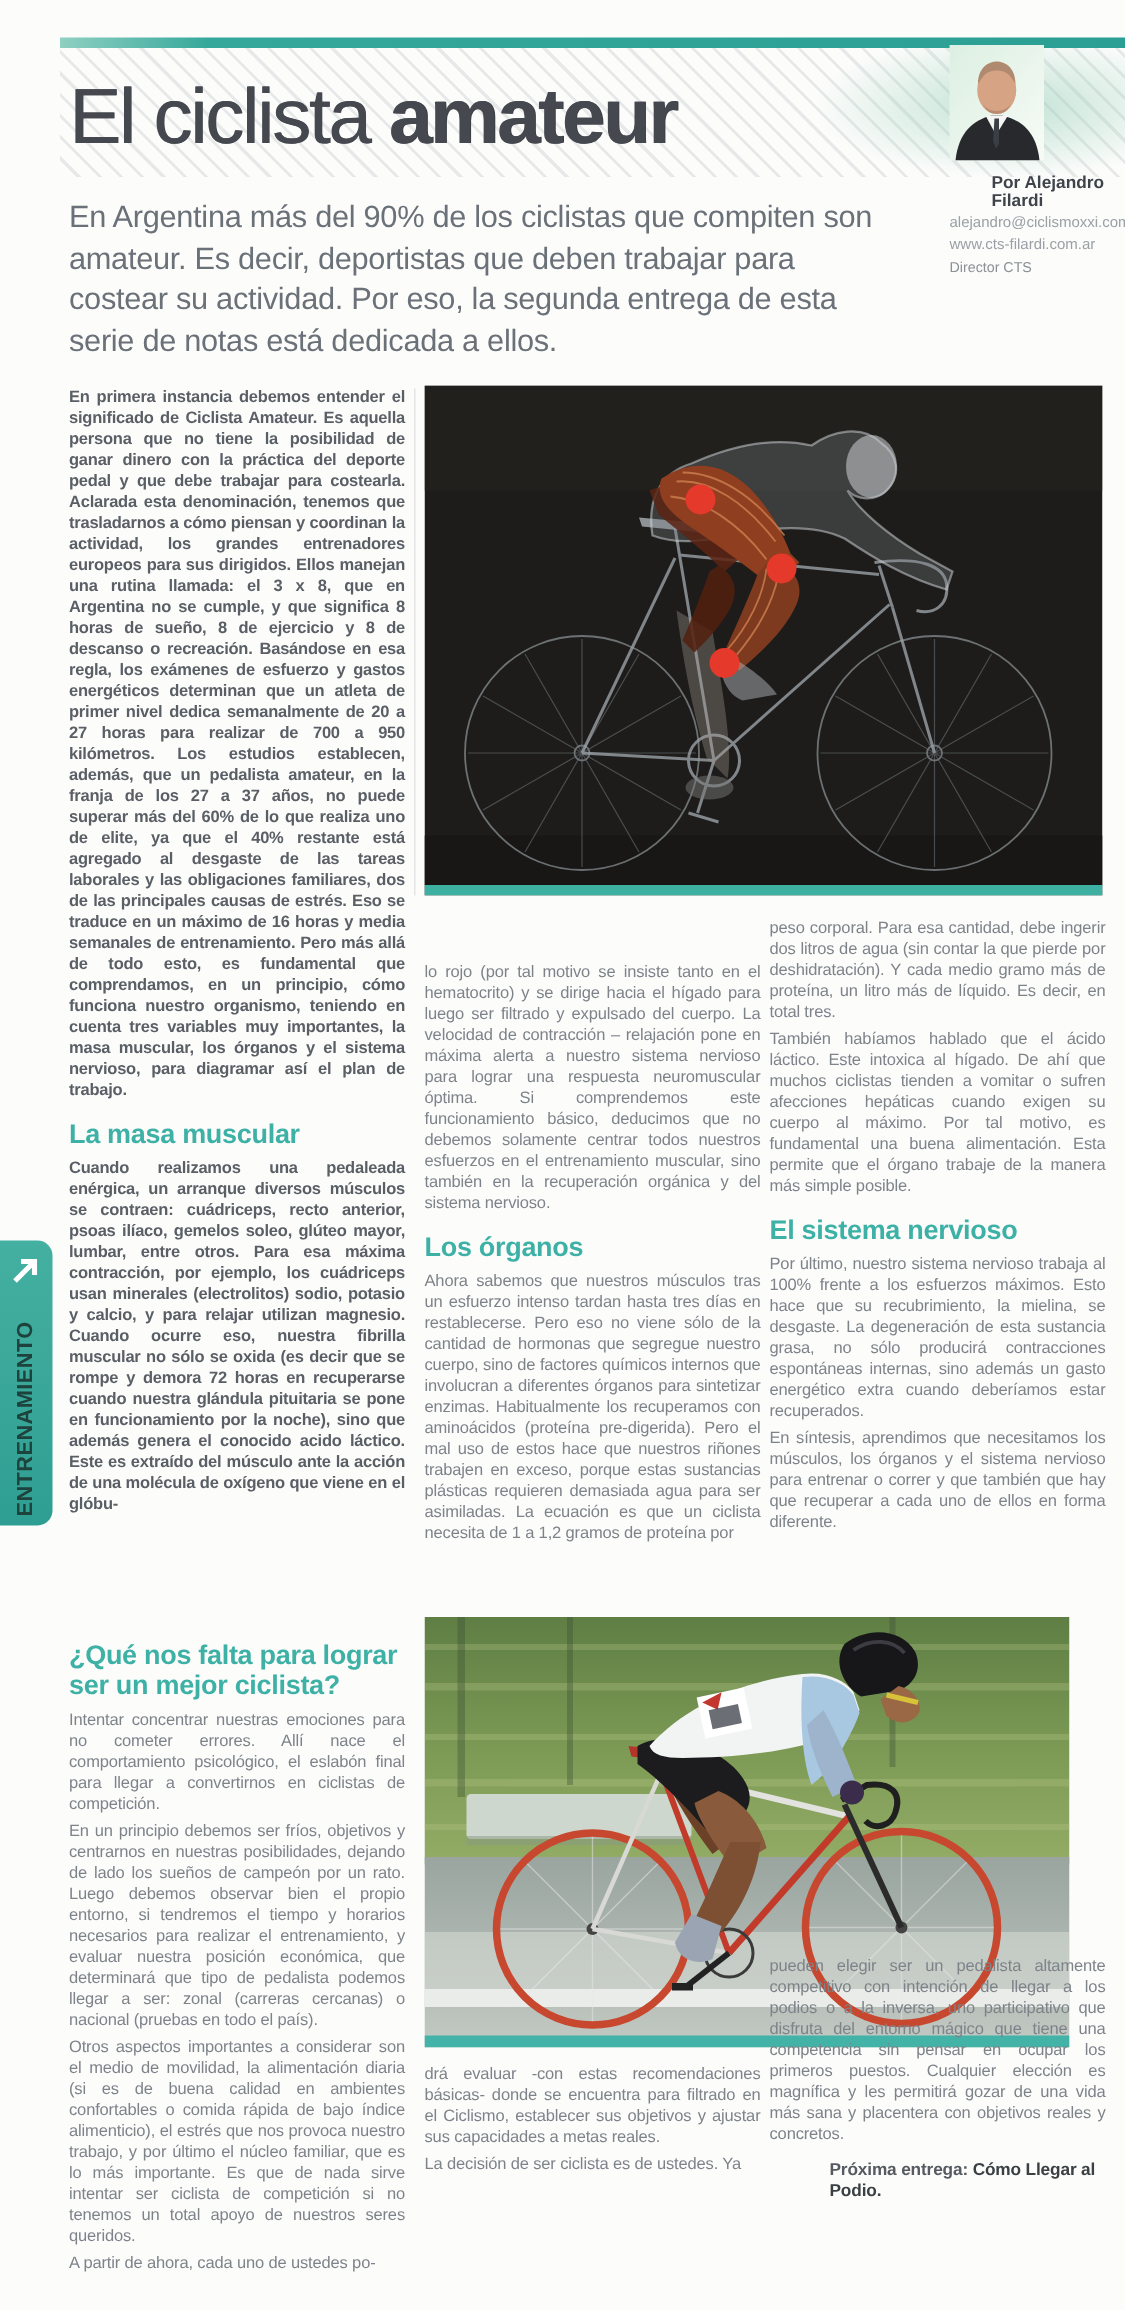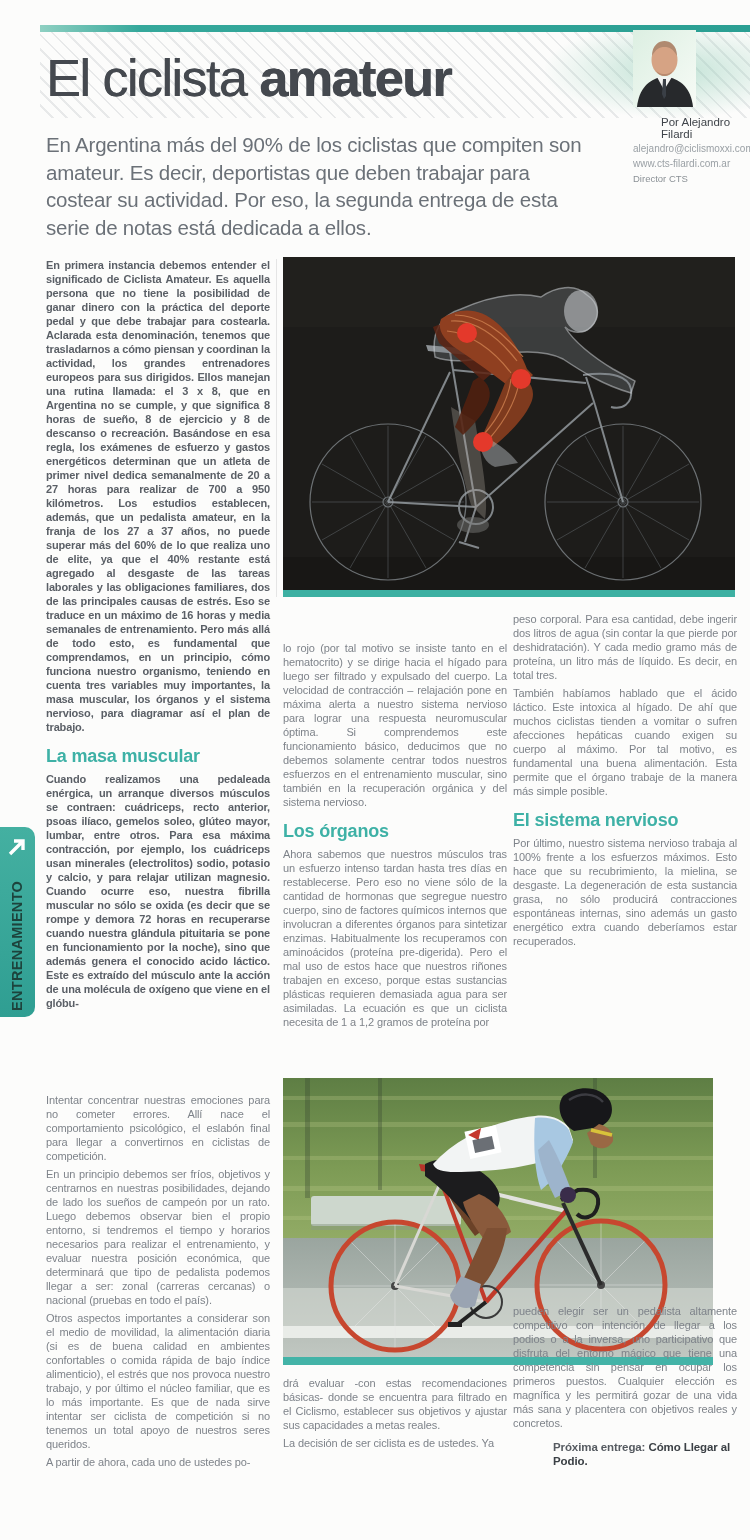--- a/index.html
+++ b/index.html
@@ -16,21 +16,21 @@
   .hatch-tint { position:absolute; left:545px; top:32px; width:205px; height:86px;
     background:radial-gradient(ellipse at 62% 45%, rgba(145,205,182,.55), rgba(145,205,182,0) 72%); }
   .title { position:absolute; left:46px; top:50px; font-size:52px; line-height:56px;
     letter-spacing:-1.5px; color:#45494f; white-space:nowrap; }
   .title .t-reg { font-weight:400; text-shadow:.45px 0 0 #45494f; }
   .title .t-bold { font-weight:700; text-shadow:.6px 0 0 #3c4046; }
   .lead { position:absolute; left:46px; top:131px; width:548px; font-size:20.5px;
     line-height:27.5px; color:#6b7178; letter-spacing:-.2px; }
   .author { position:absolute; left:633px; top:30px; width:115px; }
   .author-photo { width:63px; height:77px; display:block; }
-  .byline { margin-top:9px; font-size:11.5px; font-weight:400; color:#3f444a;padding-left:28px; }
+  .byline { margin-top:9px; font-size:11.5px; font-weight:700; color:#3f444a;padding-left:28px; }
   .contact { font-size:10px; color:#9aa0a5; line-height:13px; margin-top:2px; }
   .role { font-size:9.5px; color:#8b9196; margin-top:3px; }
 
   .col { position:absolute; width:224px; font-size:11px; line-height:14px;
     color:#7e838a; text-align:justify; letter-spacing:-.1px; }
   .col p { margin-bottom:4px; }
   .col--dark { color:#5a5f66; font-weight:700; letter-spacing:-.15px; }
   .col--dark .sec-h { font-weight:700; }
   .sec-h { font-size:18px; line-height:20px; font-weight:700; color:#3eb1a6;
     letter-spacing:-.2px; margin:12px 0 6px; text-align:left; }
@@ -171,23 +171,25 @@
     <p>lo rojo (por tal motivo se insiste tanto en el hematocrito) y se dirige hacia el hígado para luego ser filtrado y expulsado del cuerpo. La velocidad de contracción – relajación pone en máxima alerta a nuestro sistema nervioso para lograr una respuesta neuromuscular óptima. Si comprendemos este funcionamiento básico, deducimos que no debemos solamente centrar todos nuestros esfuerzos en el entrenamiento muscular, sino también en la recuperación orgánica y del sistema nervioso.</p>
     <h3 class="sec-h">Los órganos</h3>
     <p>Ahora sabemos que nuestros músculos tras un esfuerzo intenso tardan hasta tres días en restablecerse. Pero eso no viene sólo de la cantidad de hormonas que segregue nuestro cuerpo, sino de factores químicos internos que involucran a diferentes órganos para sintetizar enzimas. Habitualmente los recuperamos con aminoácidos (proteína pre-digerida). Pero el mal uso de estos hace que nuestros riñones trabajen en exceso, porque estas sustancias plásticas requieren demasiada agua para ser asimiladas. La ecuación es que un ciclista necesita de 1 a 1,2 gramos de proteína por</p>
   </div>
 
   <div class="col" id="col3-top">
     <p>peso corporal. Para esa cantidad, debe ingerir dos litros de agua (sin contar la que pierde por deshidratación). Y cada medio gramo más de proteína, un litro más de líquido. Es decir, en total tres.</p>
     <p>También habíamos hablado que el ácido láctico. Este intoxica al hígado. De ahí que muchos ciclistas tienden a vomitar o sufren afecciones hepáticas cuando exigen su cuerpo al máximo. Por tal motivo, es fundamental una buena alimentación. Esta permite que el órgano trabaje de la manera más simple posible.</p>
     <h3 class="sec-h">El sistema nervioso</h3>
     <p>Por último, nuestro sistema nervioso trabaja al 100% frente a los esfuerzos máximos. Esto hace que su recubrimiento, la mielina, se desgaste. La degeneración de esta sustancia grasa, no sólo producirá contracciones espontáneas internas, sino además un gasto energético extra cuando deberíamos estar recuperados.</p>
+    <p>En síntesis, aprendimos que necesitamos los músculos, los órganos y el sistema nervioso para entrenar o correr y que también que hay que recuperar a cada uno de ellos en forma diferente.</p>
   </div>
 
   <div class="col" id="col1-bottom">
+    <h3 class="q-h"><span>¿Qué nos falta para lograr</span><br><span>ser un mejor ciclista?</span></h3>
     <p>Intentar concentrar nuestras emociones para no cometer errores. Allí nace el comportamiento psicológico, el eslabón final para llegar a convertirnos en ciclistas de competición.</p>
     <p>En un principio debemos ser fríos, objetivos y centrarnos en nuestras posibilidades, dejando de lado los sueños de campeón por un rato. Luego debemos observar bien el propio entorno, si tendremos el tiempo y horarios necesarios para realizar el entrenamiento, y evaluar nuestra posición económica, que determinará que tipo de pedalista podemos llegar a ser: zonal (carreras cercanas) o nacional (pruebas en todo el país).</p>
     <p>Otros aspectos importantes a considerar son el medio de movilidad, la alimentación diaria (si es de buena calidad en ambientes confortables o comida rápida de bajo índice alimenticio), el estrés que nos provoca nuestro trabajo, y por último el núcleo familiar, que es lo más importante. Es que de nada sirve intentar ser ciclista de competición si no tenemos un total apoyo de nuestros seres queridos.</p>
     <p>A partir de ahora, cada uno de ustedes po-</p>
   </div>
 
   <svg class="photo" viewBox="0 0 430 287" preserveAspectRatio="none">
     <defs>
       <linearGradient id="grass" x1="0" y1="0" x2="0" y2="1">
         <stop offset="0" stop-color="#5e7e44"></stop>

